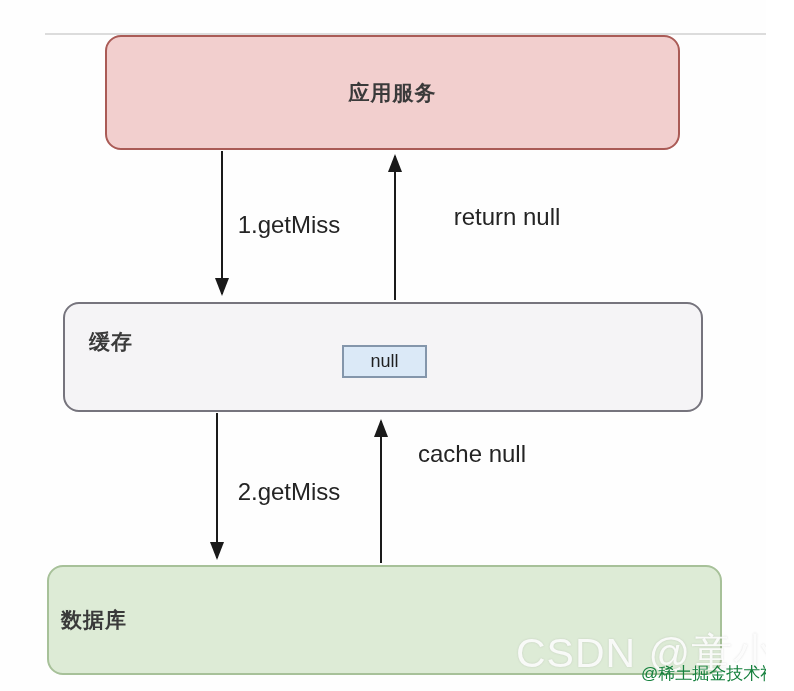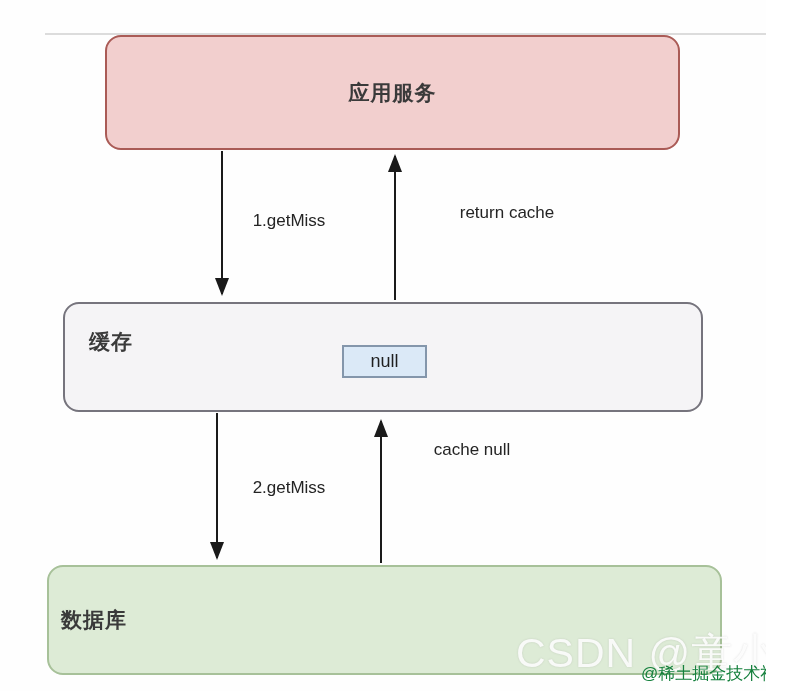--- a/index.html
+++ b/index.html
@@ -63,21 +63,21 @@
   }
   .arrow-layer {
     position: absolute;
     left: 0; top: 0;
     width: 794px; height: 691px;
     pointer-events: none;
   }
   .edge-label {
     position: absolute;
     transform: translateX(-50%);
-    font-size: 17px;
+    font-size: 24px;
     color: #242424;
     white-space: nowrap;
   }
   .lbl-1 { left: 289px; top: 211px; }
   .lbl-2 { left: 507px; top: 203px; }
   .lbl-3 { left: 289px; top: 478px; }
   .lbl-4 { left: 472px; top: 440px; }
   .wm-csdn {
     position: absolute;
     left: 516px; top: 626px;
@@ -123,20 +123,20 @@
         <path d="M0,0 L9,3.5 L0,7 Z" fill="#1a1a1a"></path>
       </marker>
     </defs>
     <line x1="222" y1="151" x2="222" y2="294" stroke="#1a1a1a" stroke-width="2" marker-end="url(#arrow-head)"></line>
     <line x1="395" y1="300" x2="395" y2="156" stroke="#1a1a1a" stroke-width="2" marker-end="url(#arrow-head)"></line>
     <line x1="217" y1="413" x2="217" y2="558" stroke="#1a1a1a" stroke-width="2" marker-end="url(#arrow-head)"></line>
     <line x1="381" y1="563" x2="381" y2="421" stroke="#1a1a1a" stroke-width="2" marker-end="url(#arrow-head)"></line>
   </svg>
 
   <span class="edge-label lbl-1">1.getMiss</span>
-  <span class="edge-label lbl-2">return cache</span>
+  <span class="edge-label lbl-2">return null</span>
   <span class="edge-label lbl-3">2.getMiss</span>
   <span class="edge-label lbl-4">cache null</span>
 
   <span class="wm-csdn">CSDN @童小</span>
   <span class="wm-juejin">@稀土掘金技术社区</span>
 
 </div>
 
 </body></html>

